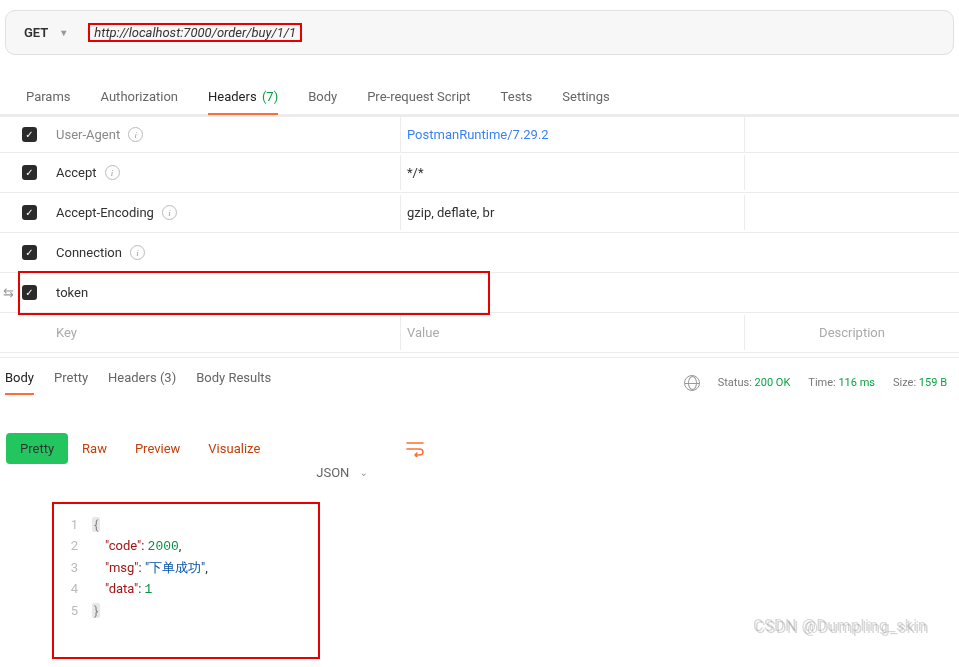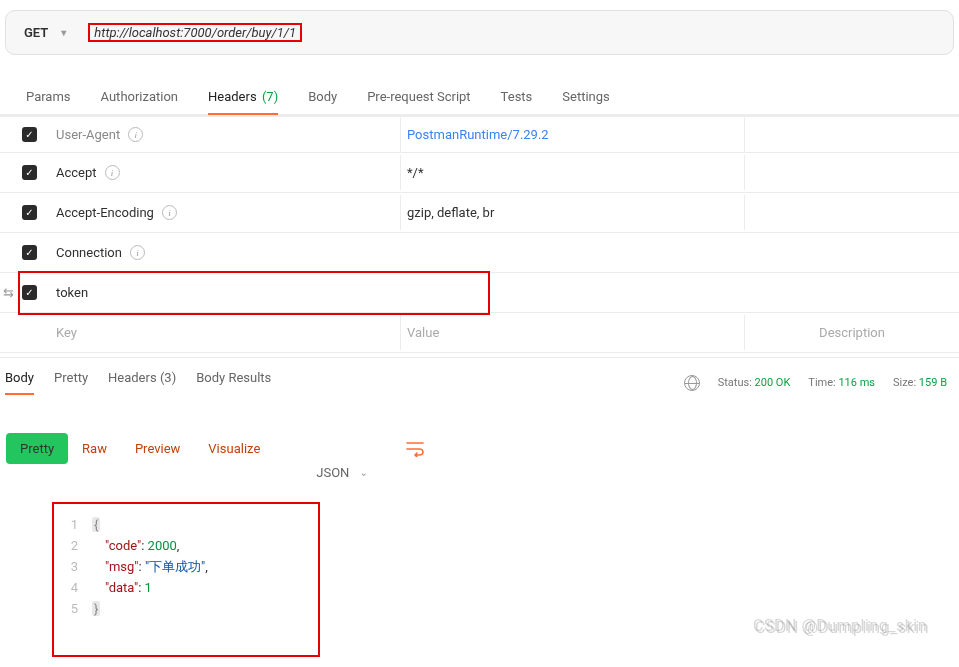--- a/index.html
+++ b/index.html
@@ -44,21 +44,21 @@
 .view-tab.active { background:#22c55e; color:#333; }
 .json-sel { display:flex; align-items:center; gap:10px; padding:8px 14px; color:#666; font-size:13px; border-radius:3px; margin-left:14px;margin-top:48px; }
 .wrap-btn { padding:7px 10px; border-radius:3px; color:#ff6c37; }
 .wrap-btn svg { display:block; }
 .code-area { margin:4px 12px 20px 52px; border:2px solid #e60000; padding:10px 4px 36px 4px; font-family:Menlo,Consolas,monospace; font-size:13px; line-height:21px; width:268px; }
 .code-line { display:flex; }
 .gutter { width:34px; text-align:right; padding-right:14px; color:#bbb; user-select:none; }
 .code { white-space:pre; }
 .brace { background:#e8e8e8; padding:0 2px; border-radius:2px; color:#888; }
 .jkey { color:#a31515; }
-.jnum { color:#0a8f3f; }
+.jnum { color:#0a8f3f;font-family:Liberation Mono, monospace; }
 .jstr { color:#0451a5; }
 .watermark1 { position:fixed; right:30px; bottom:30px; color:rgba(120,120,120,0.30); font-size:16px; letter-spacing:0.5px; pointer-events:none; }
 .watermark2 { position:fixed; right:32px; bottom:32px; color:rgba(120,120,120,0.30); font-size:16px; letter-spacing:0.5px; pointer-events:none; }
 </style>
 </head>
 <body>
 
 <div class="request-bar">
   <div class="method-select">
     <span>GET</span>

